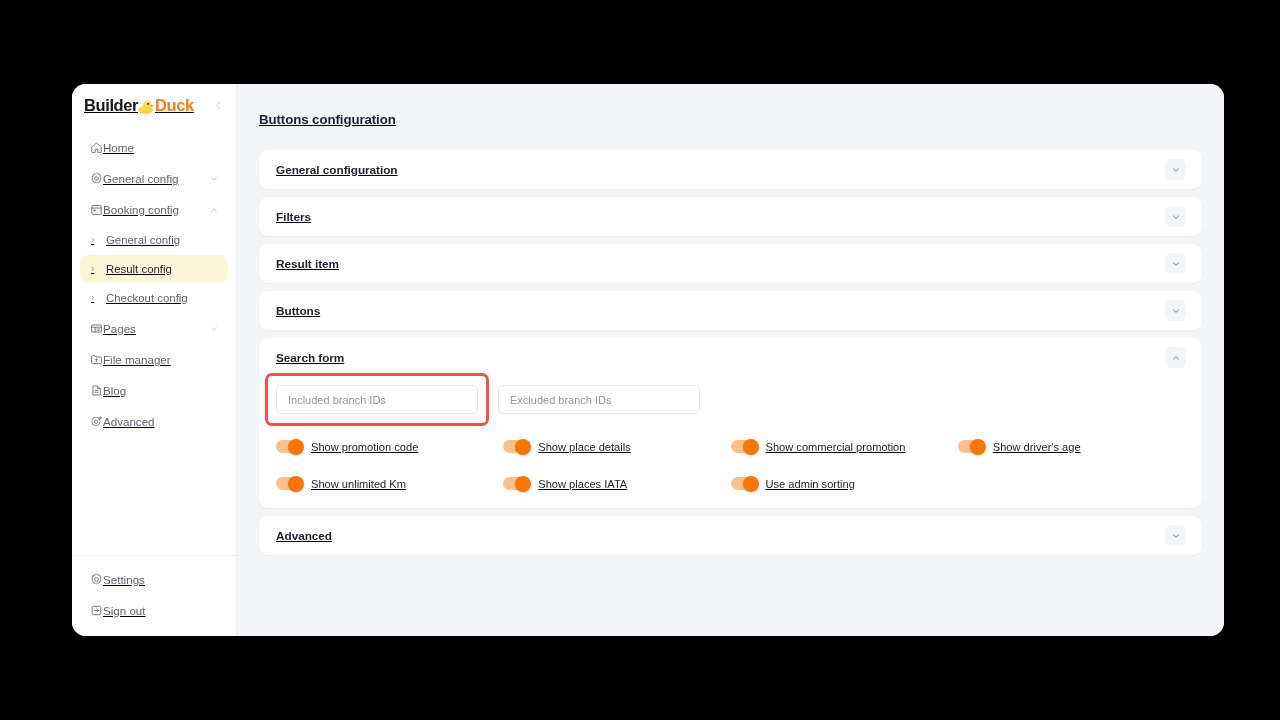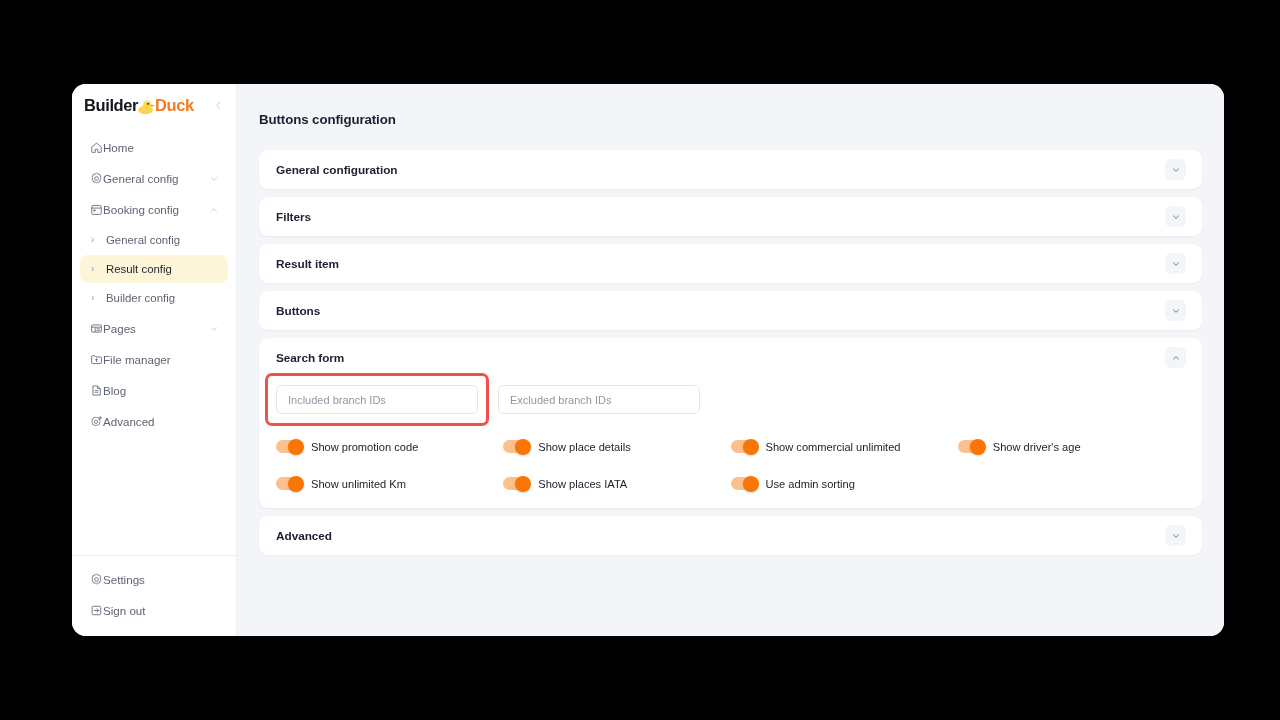--- a/index.html
+++ b/index.html
@@ -11,20 +11,21 @@
   }
   .app-window {
     position: absolute;
     left: 72px; top: 84px;
     width: 1152px; height: 552px;
     background: #ffffff;
     border-radius: 14px;
     overflow: hidden;
     display: flex;
     box-shadow: 0 0 0 1px rgba(0,0,0,0.04);
+    text-decoration: underline;
   }
 
   
   .sidebar {
     width: 165px;
     height: 100%;
     background: #ffffff;
     border-right: 1px solid #eceef3;
     display: flex;
     flex-direction: column;
@@ -295,21 +296,21 @@
       <div class="sub-item">
         <span class="sub-caret">›</span>
         <span>General config</span>
       </div>
       <div class="sub-item active">
         <span class="sub-caret">›</span>
         <span>Result config</span>
       </div>
       <div class="sub-item">
         <span class="sub-caret">›</span>
-        <span>Builder config</span>
+        <span>Checkout config</span>
       </div>
 
       <div class="nav-item">
         <span class="ico">
           <svg viewBox="0 0 16 16" width="13" height="13">
             <rect x="2" y="3.6" width="12" height="8.8" rx="1.3" fill="none" stroke="currentColor" stroke-width="1.15"></rect>
             <path d="M2 6.4 H14" stroke="currentColor" stroke-width="1.1"></path>
             <path d="M6.4 6.4 V12.4" stroke="currentColor" stroke-width="1.1"></path>
             <path d="M8 8.4 H12.4 M8 10.2 H12.4" stroke="currentColor" stroke-width="1"></path>
           </svg>
@@ -456,21 +457,21 @@
           <div class="toggle-row">
             <span class="switch">
                 <span class="knob"></span>
               </span>
             <span class="toggle-label">Show place details</span>
           </div>
           <div class="toggle-row">
             <span class="switch">
                 <span class="knob"></span>
               </span>
-            <span class="toggle-label">Show commercial unlimited</span>
+            <span class="toggle-label">Show commercial promotion</span>
           </div>
           <div class="toggle-row">
             <span class="switch">
                 <span class="knob"></span>
               </span>
             <span class="toggle-label">Show driver's age</span>
           </div>
           <div class="toggle-row">
             <span class="switch">
                 <span class="knob"></span>

